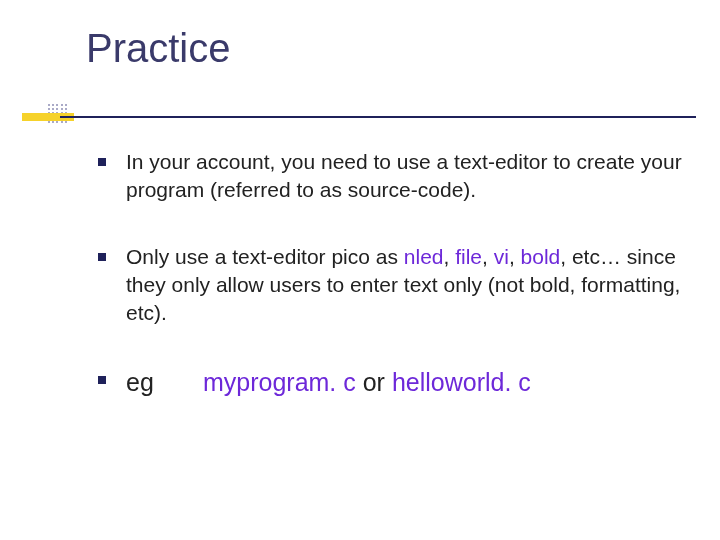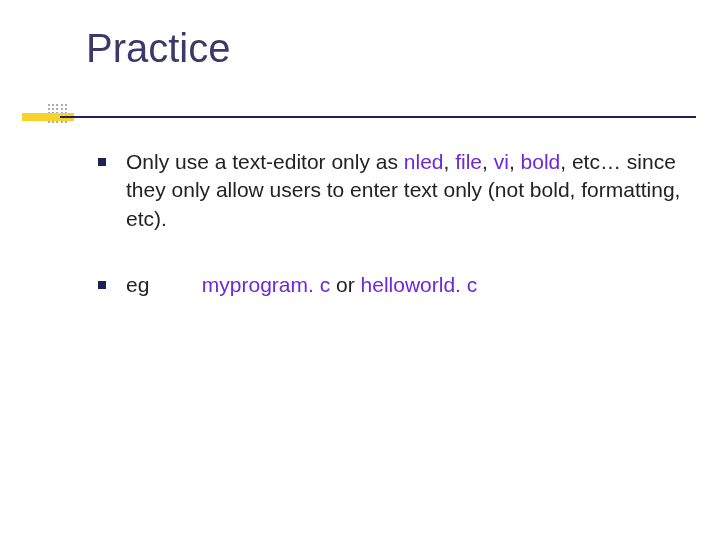--- a/index.html
+++ b/index.html
@@ -91,21 +91,21 @@
     width: 8px;
     height: 8px;
     background: #1f215a;
   }
   .hl {
     color: #6d28d9;
   }
   .example-row {
     margin-top: 8px;
     padding-left: 0;
-    font-size: 21px;
+    font-size: 25px;
     color: #222;
   }
   .example-row .eg {
     display: inline-block;
     width: 70px;
   }
 </style>
 </head>
 <body>
 
@@ -141,24 +141,28 @@
       <span></span>
   </div>
 
   <div class="rule-wrap">
     <div class="yellow-bar"></div>
     <div class="navy-line"></div>
   </div>
 
   <div class="content">
 
+    <div class="item">
+      <div class="bullet"></div>
+      <span>In your account, you need to use a text-editor to create your program (referred to as source-code).</span>
+    </div>
 
     <div class="item">
       <div class="bullet"></div>
-      <span>Only use a text-editor only as </span><span class="hl">nled</span><span>, </span><span class="hl">file</span><span>, </span><span class="hl">vi</span><span>, </span><span class="hl">bold</span><span>, etc… since they only allow users to enter text only (not bold, formatting, etc).</span>
+      <span>Only use a text-editor pico as </span><span class="hl">nled</span><span>, </span><span class="hl">file</span><span>, </span><span class="hl">vi</span><span>, </span><span class="hl">bold</span><span>, etc… since they only allow users to enter text only (not bold, formatting, etc).</span>
     </div>
 
     <div class="item">
       <div class="bullet"></div>
       <div class="example-row">
         <span class="eg">eg</span>
         <span class="hl">myprogram. c</span><span>  or  </span><span class="hl">helloworld. c</span>
       </div>
     </div>
 

